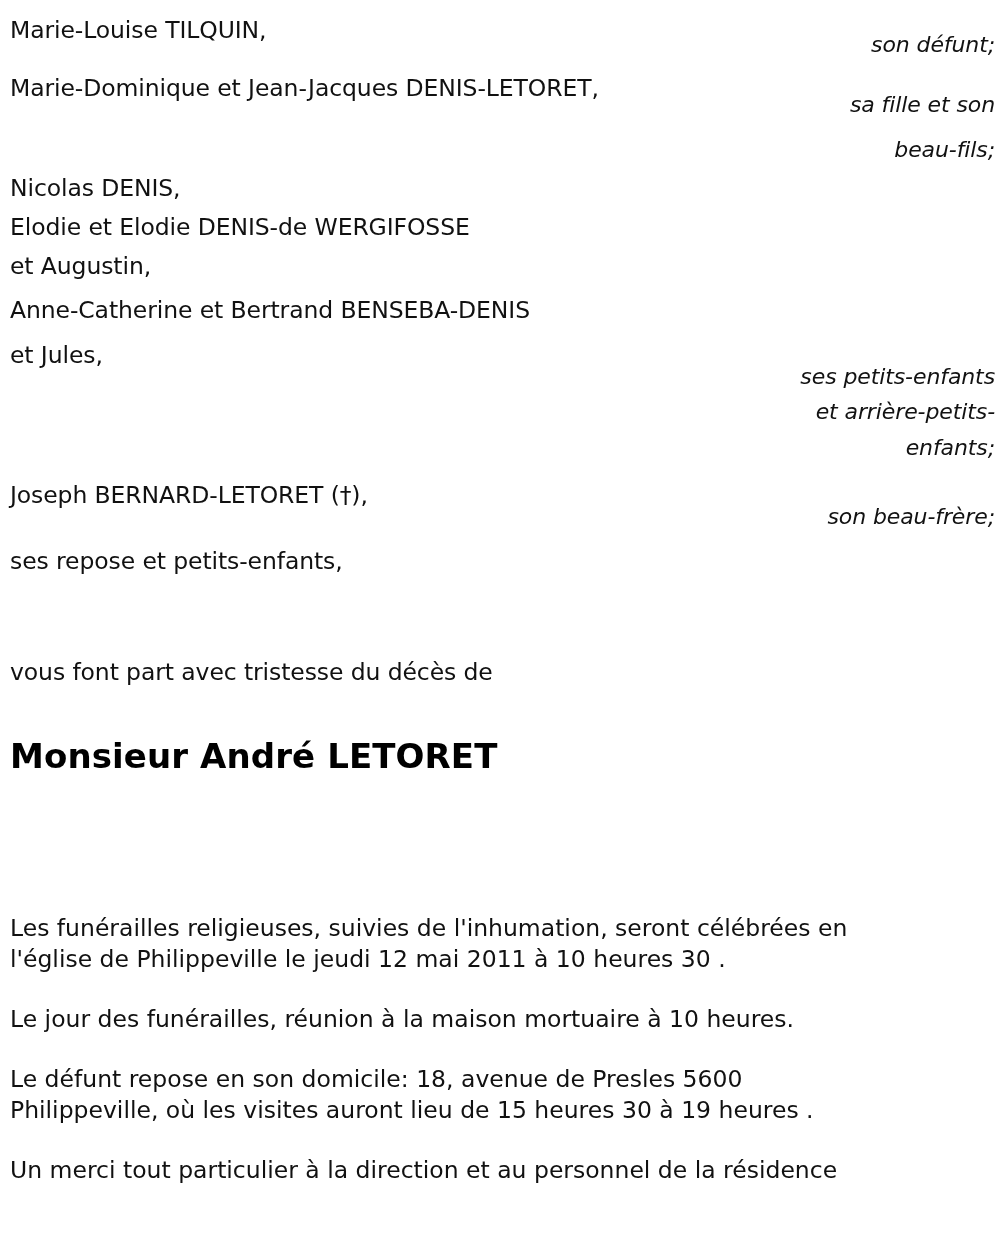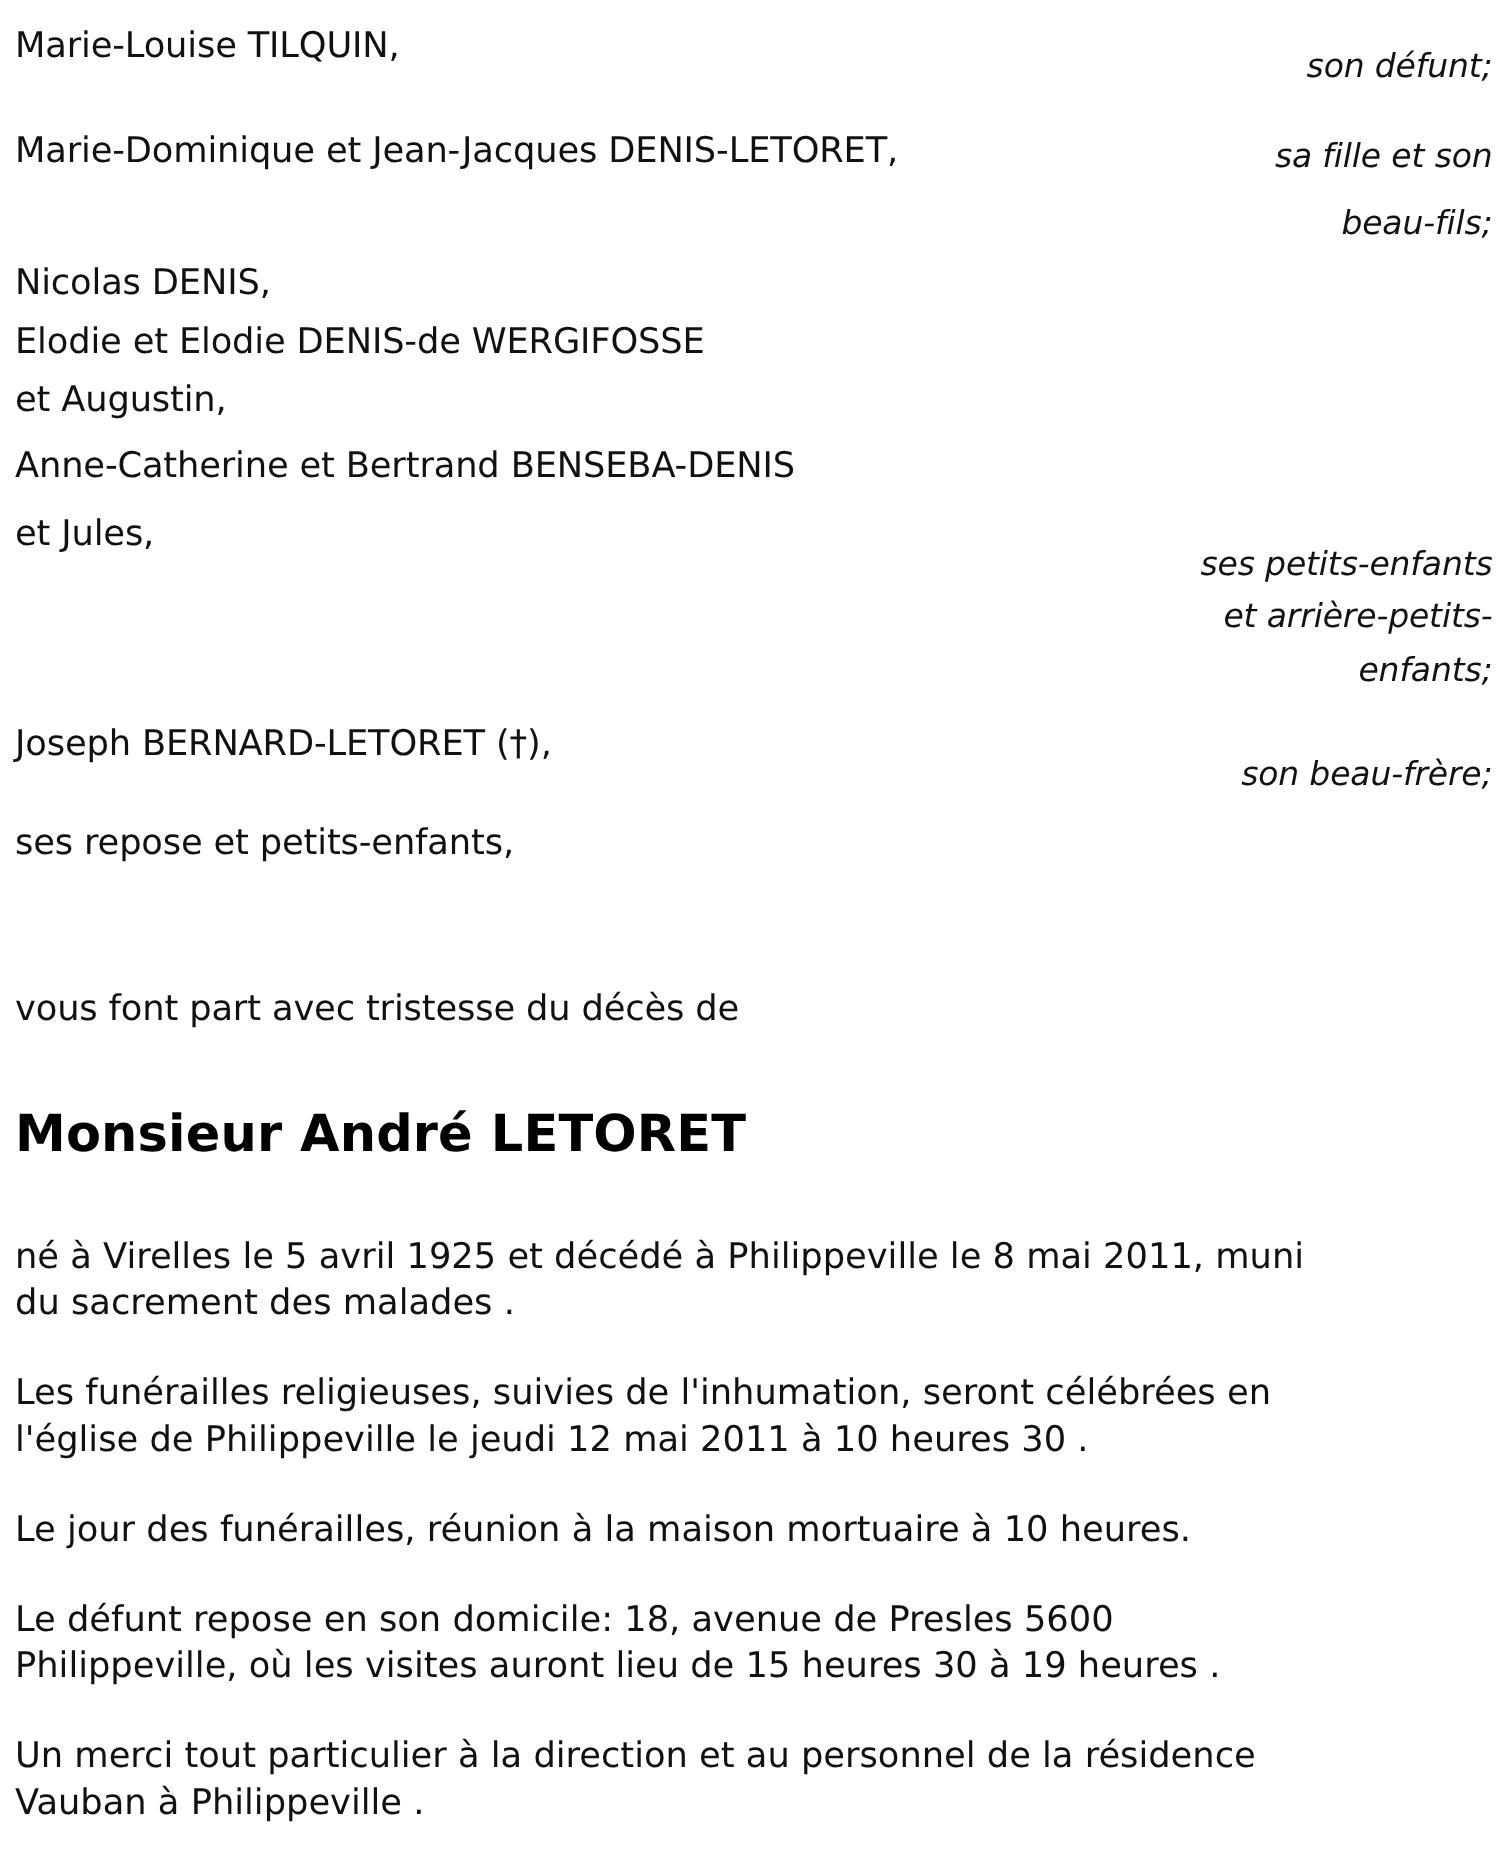--- a/index.html
+++ b/index.html
@@ -71,21 +71,21 @@
     white-space: nowrap;
   }
 </style>
 </head>
 <body>
 
 <div class="page">
 
   <div class="line left" style="top:18px;">Marie-Louise TILQUIN,</div>
 
-  <div class="line left" style="top:88px;">Marie-Dominique et Jean-Jacques DENIS-LETORET,</div>
+  <div class="line left" style="top:76px;">Marie-Dominique et Jean-Jacques DENIS-LETORET,</div>
 
   <div class="line left" style="top:176px;">Nicolas DENIS,</div>
   <div class="line left" style="top:215px;">Elodie et Elodie DENIS-de WERGIFOSSE</div>
   <div class="line left" style="top:254px;">et Augustin,</div>
   <div class="line left" style="top:298px;">Anne-Catherine et Bertrand BENSEBA-DENIS</div>
   <div class="line left" style="top:343px;">et Jules,</div>
 
   <div class="line left" style="top:483px;">Joseph BERNARD-LETORET (†),</div>
 
   <div class="line left" style="top:549px;">ses repose et petits-enfants,</div>
@@ -98,37 +98,32 @@
   <div class="line right" style="top:365px;">ses petits-enfants</div>
   <div class="line right" style="top:400px;">et arrière-petits-</div>
   <div class="line right" style="top:436px;">enfants;</div>
 
   <div class="line right" style="top:505px;">son beau-frère;</div>
 
   <div class="line left" style="top:660px;">vous font part avec tristesse du décès de</div>
 
   <div class="headline" style="top:736px;">Monsieur André LETORET</div>
 
-  <div class="para" style="top:822px;">
-    <span class="ln">né à Virelles le 5 avril 1925 et décédé à Philippeville le 8 mai 2011, muni</span>
-    <span class="ln">du sacrement des malades .</span>
-  </div>
 
   <div class="para" style="top:913px;">
     <span class="ln">Les funérailles religieuses, suivies de l'inhumation, seront célébrées en</span>
     <span class="ln">l'église de Philippeville le jeudi 12 mai 2011 à 10 heures 30 .</span>
   </div>
 
   <div class="para" style="top:1004px;">
     <span class="ln">Le jour des funérailles, réunion à la maison mortuaire à 10 heures.</span>
   </div>
 
   <div class="para" style="top:1064px;">
     <span class="ln">Le défunt repose en son domicile: 18, avenue de Presles 5600</span>
     <span class="ln">Philippeville, où les visites auront lieu de 15 heures 30 à 19 heures .</span>
   </div>
 
   <div class="para" style="top:1155px;">
     <span class="ln">Un merci tout particulier à la direction et au personnel de la résidence</span>
-    <span class="ln">Vauban à Philippeville .</span>
   </div>
 
 </div>
 
 </body></html>

